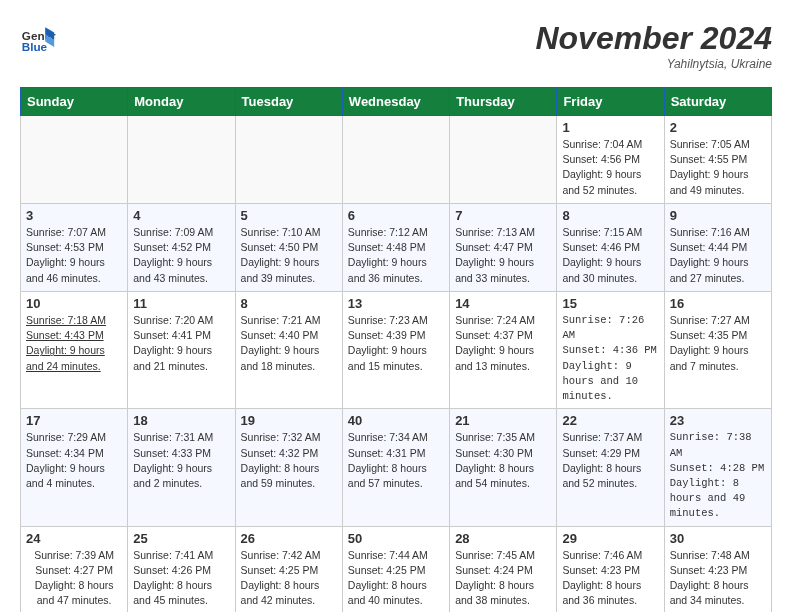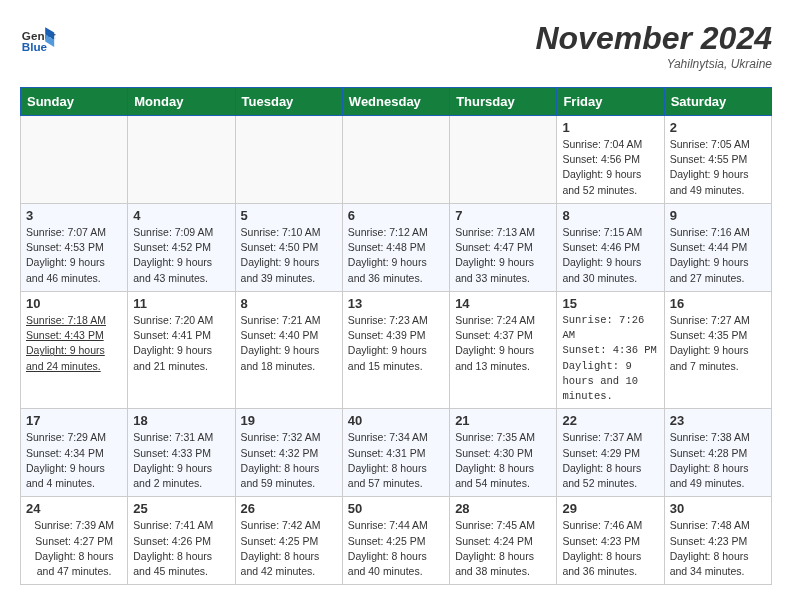--- a/index.html
+++ b/index.html
@@ -248,21 +248,21 @@
 Daylight: 8 hours and 54 minutes.</div>
         </td>
         <td>
           <div class="day-number">22</div>
           <div class="day-info" style="white-space: pre-line;">Sunrise: 7:37 AM
 Sunset: 4:29 PM
 Daylight: 8 hours and 52 minutes.</div>
         </td>
         <td>
           <div class="day-number">23</div>
-          <div class="day-info" style="white-space: pre-line;">Sunrise: 7:38 AM
+          <div class="day-info" style="white-space: pre-line; font-family: Liberation Mono, monospace;">Sunrise: 7:38 AM
 Sunset: 4:28 PM
 Daylight: 8 hours and 49 minutes.</div>
         </td>
       </tr>
       <tr>
         <td>
           <div class="day-number">24</div>
           <div class="day-info" style="white-space: pre-line; text-align: center;">Sunrise: 7:39 AM
 Sunset: 4:27 PM
 Daylight: 8 hours and 47 minutes.</div>

